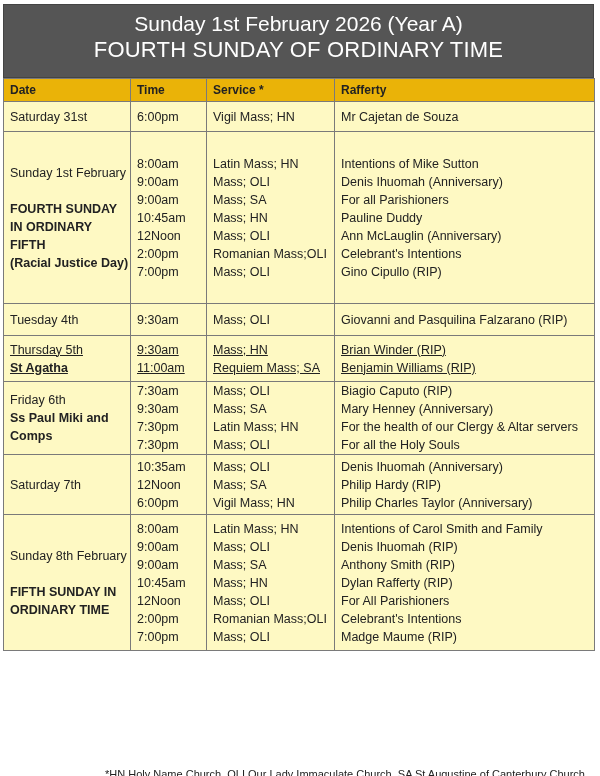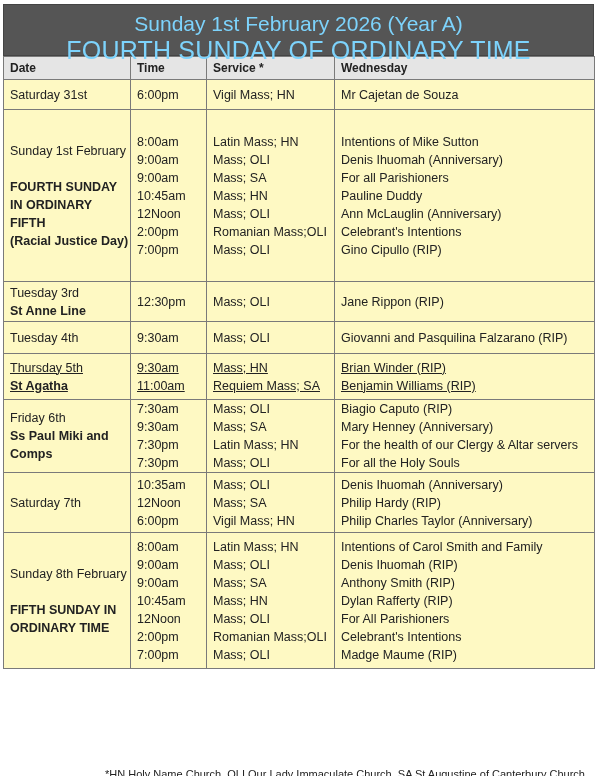--- a/index.html
+++ b/index.html
@@ -1,27 +1,27 @@
 <!DOCTYPE html>
 <html><head>
 <meta charset="utf-8">
 <style>
   html, body { margin: 0; padding: 0; background: #ffffff; }
   body { width: 600px; height: 776px; overflow: hidden; font-family: "Liberation Sans", sans-serif; color: #222; }
   .sheet { position: absolute; left: 3px; top: 4px; width: 591px; }
   .banner {
-    background: #555555; color: #7dd3fc; text-align: center;
-    height: 52px; box-sizing: border-box; padding-top: 6px;
+    background: #555555; color: #ffffff; text-align: center;
+    height: 74px; box-sizing: border-box; padding-top: 6px;
     border: 1px solid #444;
   }
   .banner .l1 { font-size: 21px; line-height: 26px; font-weight: normal; }
-  .banner .l2 { font-size: 25px; line-height: 26px; font-weight: normal; letter-spacing: 0.2px; }
+  .banner .l2 { font-size: 22px; line-height: 26px; font-weight: normal; letter-spacing: 0.2px; }
   table { border-collapse: collapse; width: 591px; table-layout: fixed; }
   td, th { border: 1px solid #7a7a7a; vertical-align: middle; padding: 0 0 0 6px; font-size: 12.5px; line-height: 18px; text-align: left; }
-  th { background: #e5e5e5; font-weight: bold; height: 22px; font-size: 12px; }
+  th { background: #eab308; font-weight: bold; height: 22px; font-size: 12px; }
   td { background: #fef9c3; }
   col.c1 { width: 127px; } col.c2 { width: 76px; } col.c3 { width: 128px; } col.c4 { width: 260px; }
   .b { font-weight: bold; display: block; }
   .d { display: block; }
   .lines span { display: block; }
   .gap { display: block; height: 18px; }
   .footnote { position: absolute; left: 0; top: 768px; width: 588px; text-align: right; font-size: 11px; color: #222; }
 </style>
 </head>
 <body>
@@ -36,21 +36,21 @@
         <col class="c1">
         <col class="c2">
         <col class="c3">
         <col class="c4">
       </colgroup>
     <thead>
       <tr>
         <th>Date</th>
         <th>Time</th>
         <th>Service *</th>
-        <th>Wednesday</th>
+        <th>Rafferty</th>
       </tr>
     </thead>
     <tbody id="tbody">
         <tr style="height: 30px;">
           <td>
             <span class="d">Saturday 31st</span>
           </td>
           <td class="lines">
             <span>6:00pm</span>
           </td>
@@ -89,35 +89,20 @@
           <td class="lines">
             <span>Intentions of Mike Sutton</span>
             <span>Denis Ihuomah (Anniversary)</span>
             <span>For all Parishioners</span>
             <span>Pauline Duddy</span>
             <span>Ann McLauglin (Anniversary)</span>
             <span>Celebrant's Intentions</span>
             <span>Gino Cipullo (RIP)</span>
           </td>
         </tr>
-        <tr style="height: 40px;">
-          <td>
-            <span class="d">Tuesday 3rd</span>
-            <span class="b">St Anne Line</span>
-          </td>
-          <td class="lines">
-            <span>12:30pm</span>
-          </td>
-          <td class="lines">
-            <span>Mass; OLI</span>
-          </td>
-          <td class="lines">
-            <span>Jane Rippon (RIP)</span>
-          </td>
-        </tr>
         <tr style="height: 32px;">
           <td>
             <span class="d">Tuesday 4th</span>
           </td>
           <td class="lines">
             <span>9:30am</span>
           </td>
           <td class="lines">
             <span>Mass; OLI</span>
           </td>

